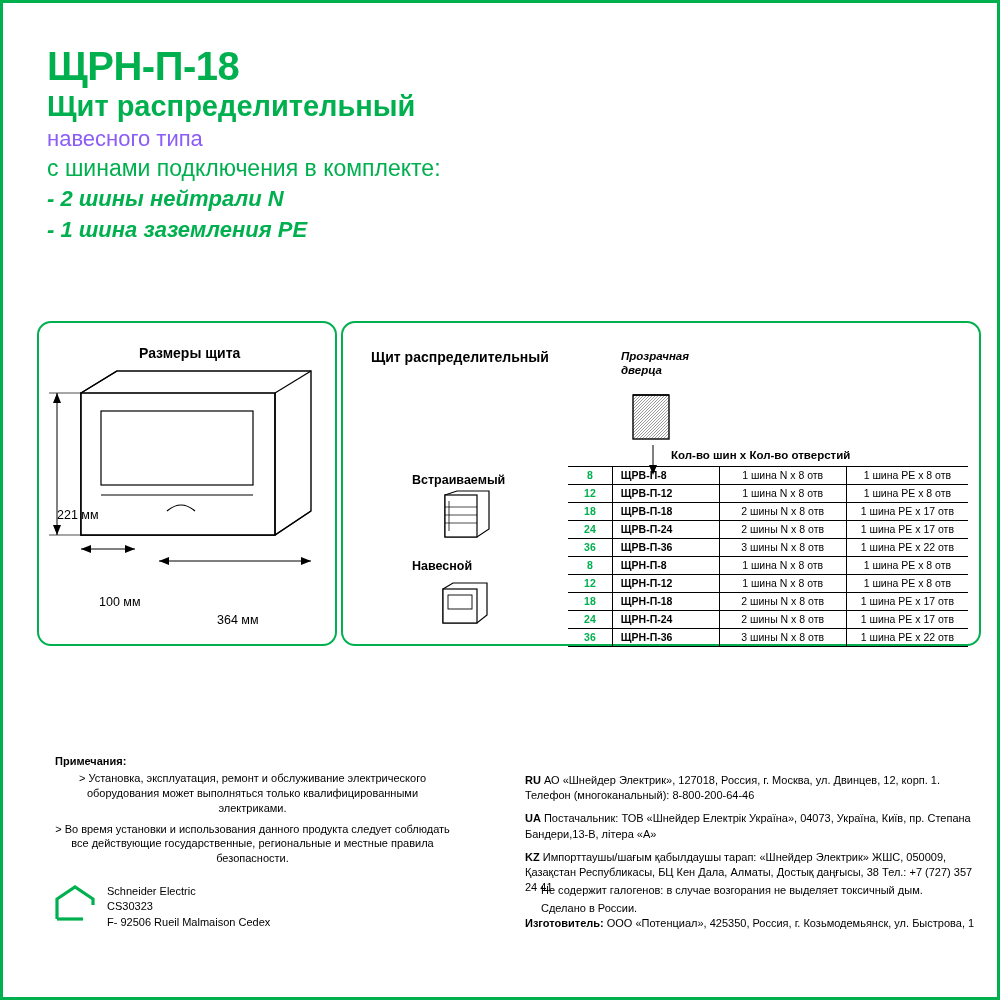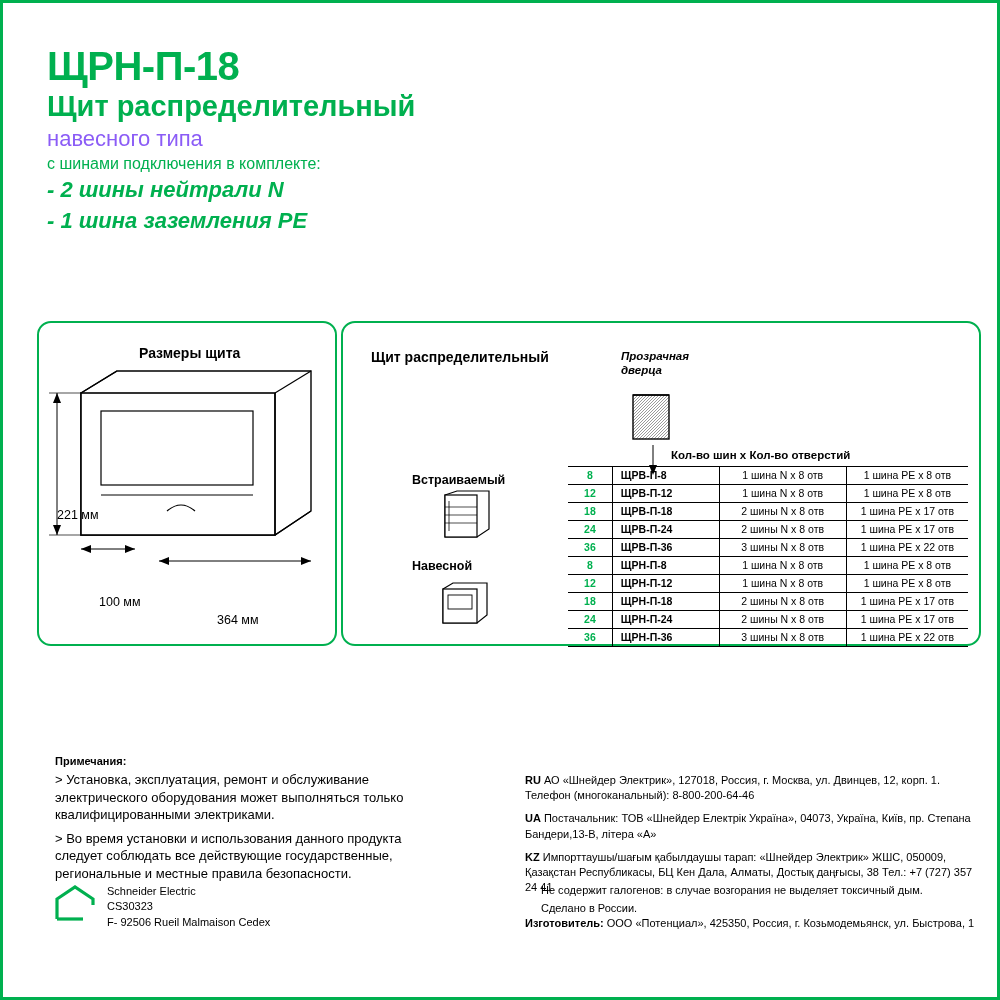--- a/index.html
+++ b/index.html
@@ -44,21 +44,21 @@
     line-height: 1.1;
     margin: 0;
   }
   .title-sub2 {
     font-size: 22px;
     color: #8b5cf6;
     line-height: 1.25;
     margin: 2px 0 0 0;
   }
   .title-sub3 {
-    font-size: 16px;
+    font-size: 23px;
     color: #00b04f;
     line-height: 1.25;
     margin: 2px 0 0 0;
   }
   .title-bullet {
     font-size: 22px;
     font-style: italic;
     font-weight: bold;
     color: #00b04f;
     line-height: 1.3;
@@ -162,23 +162,24 @@
     left: 52px;
     top: 752px;
     width: 395px;
   }
   .notes-title {
     font-size: 11px;
     font-weight: bold;
     margin: 0 0 4px 0;
   }
   .notes p {
-    font-size: 13px;
+    font-size: 11px;
     line-height: 1.35;
     margin: 0 0 6px 0;
+    text-align: center;
   }
   .addr-left {
     position: absolute;
     left: 104px;
     top: 881px;
     font-size: 11px;
     line-height: 1.4;
   }
   .house-icon {
     position: absolute;

